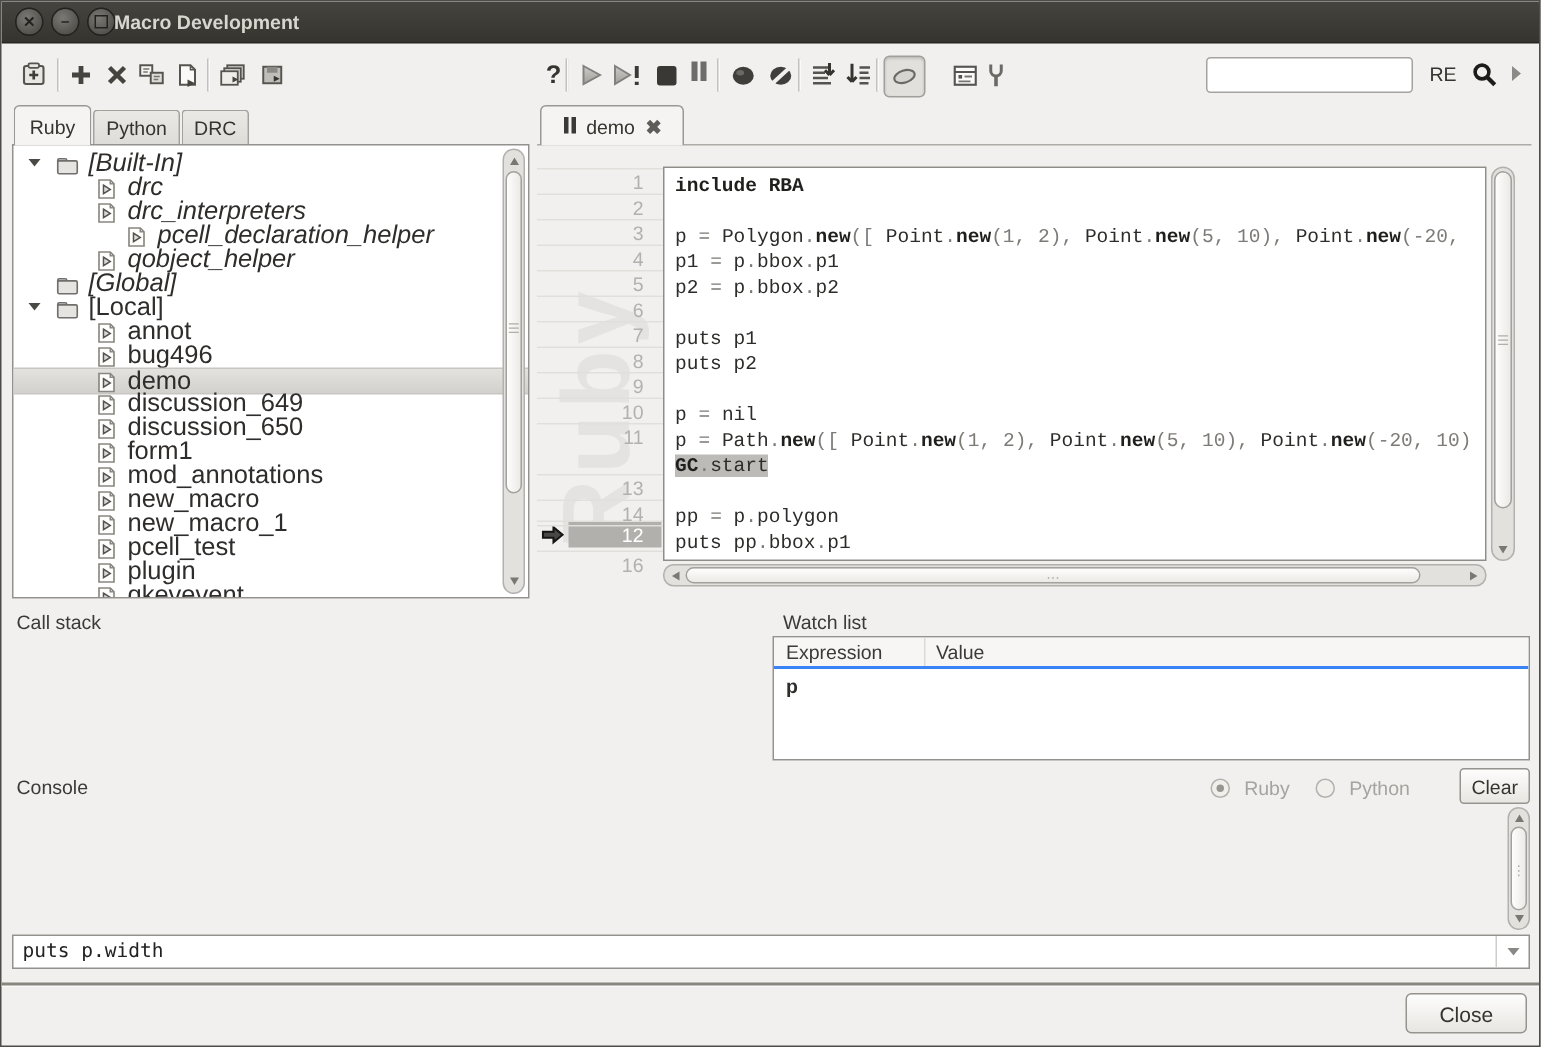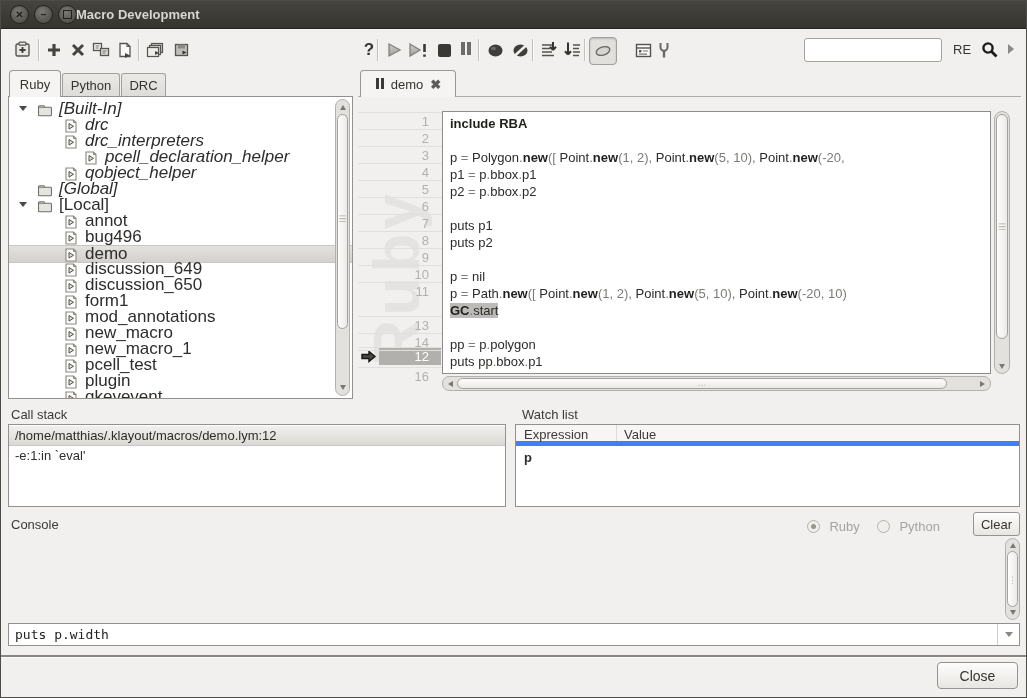--- a/index.html
+++ b/index.html
@@ -56,33 +56,33 @@
   .edtab .nm{margin-left:6px;}
   .gutterwrap{left:357px;top:100px;width:84px;height:296px;overflow:hidden;}
   .wmark{position:absolute;left:-72px;top:136px;width:230px;height:82px;transform:rotate(-90deg);
          font-size:64px;font-weight:bold;color:rgba(40,38,35,0.06);text-align:center;letter-spacing:4px;}
   .grow{position:absolute;left:0;width:84px;height:17px;border-top:1px solid #e1dfdb;
         font-size:13px;color:#b3b1ad;}
   .grow .num{position:absolute;right:13px;top:1px;}
   .grow.cur .numbg{position:absolute;left:21px;right:1px;top:0;bottom:0;background:#b2b0ad;}
   .grow.cur .num{color:#fff;z-index:2;}
   .codebox{left:441px;top:110px;width:549px;height:263px;background:#fff;border:1px solid #8f8d89;
-           box-sizing:border-box;overflow:hidden;font-family:Liberation Sans, sans-serif;font-size:13px;}
+           box-sizing:border-box;overflow:hidden;font-family:Liberation Mono, monospace;font-size:13px;}
   .cline{position:absolute;left:7px;height:17px;line-height:17px;white-space:pre;}
   .tk-k{font-weight:bold;color:#1f1f1d;}
   .tk-i{color:#2c2c2a;}
   .tk-n,.tk-p{color:#7d7b77;}
   .cur-stmt{background:#bdbbb7;}
   
   .plabel{font-size:13px;color:#3c3a37;}
   .listbox{background:#fff;border:1px solid #93918d;box-sizing:border-box;overflow:hidden;}
   .csrow{position:absolute;left:0;width:100%;height:20px;line-height:20px;font-size:13px;color:#2e2d2b;
          padding-left:6px;box-sizing:border-box;white-space:nowrap;}
   .csrow.sel{background:linear-gradient(#f1f0ee,#dbd9d5);border-bottom:1px solid #c9c7c3;}
-  .whead{position:absolute;left:0;top:0;width:100%;height:21px;background:#f7f6f4;border-bottom:5px solid #3b82f6;
+  .whead{position:absolute;left:0;top:0;width:100%;height:21px;background:#f7f6f4;border-bottom:2px solid #3b82f6;
          box-sizing:border-box;font-size:13px;color:#3c3a37;}
   .wcell1{position:absolute;left:8px;top:2px;}
   .wcell2{position:absolute;left:108px;top:2px;}
   .wcolsep{position:absolute;left:100px;top:0;bottom:0;width:1px;background:#dcdad6;}
   .wrow{position:absolute;left:0;width:100%;height:22px;font-size:13px;color:#2e2d2b;}
   
   .radio{width:13px;height:13px;border-radius:50%;border:1px solid #b3b1ad;background:#f0efec;
          box-sizing:border-box;display:inline-block;position:relative;}
   .radio.on::after{content:"";position:absolute;left:3px;top:3px;width:5px;height:5px;border-radius:50%;background:#98968f;}
   .rlabel{font-size:13px;color:#a6a4a0;}
@@ -523,26 +523,20 @@
 
   <div class="abs sb-track" style="left:441px;top:375px;width:549px;height:15px;border-radius:7px;">
     <div class="sb-arrow" style="left:5px;top:4px;border-top:3.5px solid transparent;border-bottom:3.5px solid transparent;border-right:5px solid #7a7874;"></div>
     <div class="sb-thumb h" style="top:1px;bottom:1px;left:14px;width:490px;">
       <div class="grip" style="top:2px;">⋯</div>
     </div>
     <div class="sb-arrow" style="right:5px;top:4px;border-top:3.5px solid transparent;border-bottom:3.5px solid transparent;border-left:5px solid #7a7874;"></div>
   </div>
 
   <div class="abs plabel" style="left:10px;top:406px;">Call stack</div>
-  <div class="abs listbox" style="left:7px;top:423px;width:498px;height:83px;">
-    <div id="callstack-rows">
-        <div class="csrow sel" style="top: 1px;">/home/matthias/.klayout/macros/demo.lym:12</div>
-        <div class="csrow" style="top: 21px;">-e:1:in `eval'</div>
-      </div>
-  </div>
 
   <div class="abs plabel" style="left:521px;top:406px;">Watch list</div>
   <div class="abs listbox" style="left:514px;top:423px;width:505px;height:83px;">
     <div class="whead">
       <span class="wcell1">Expression</span>
       <span class="wcell2">Value</span>
       <span class="wcolsep"></span>
     </div>
     <div id="watch-rows">
         <div class="wrow" style="top: 21px;">

